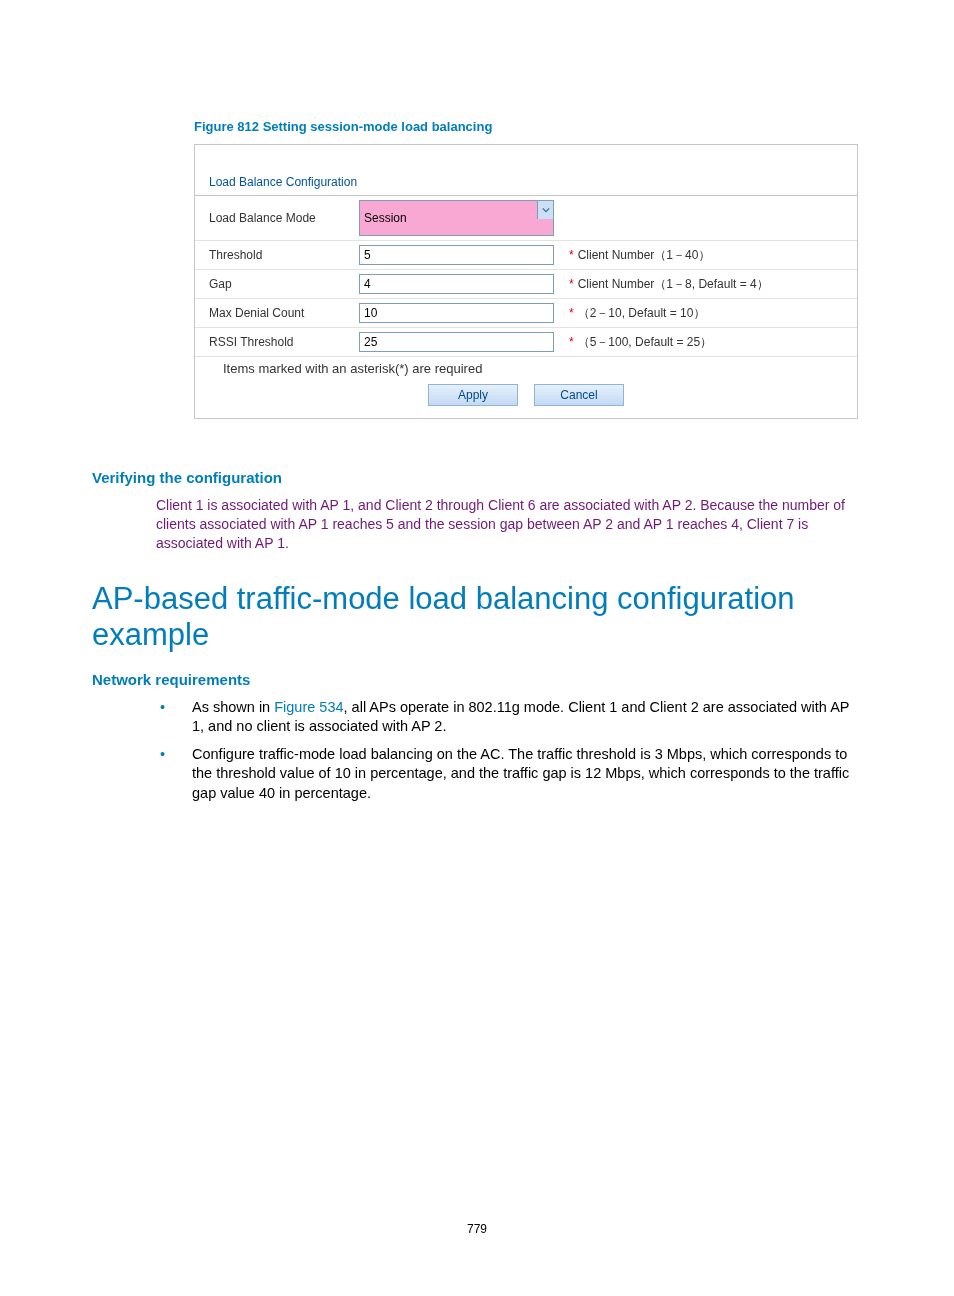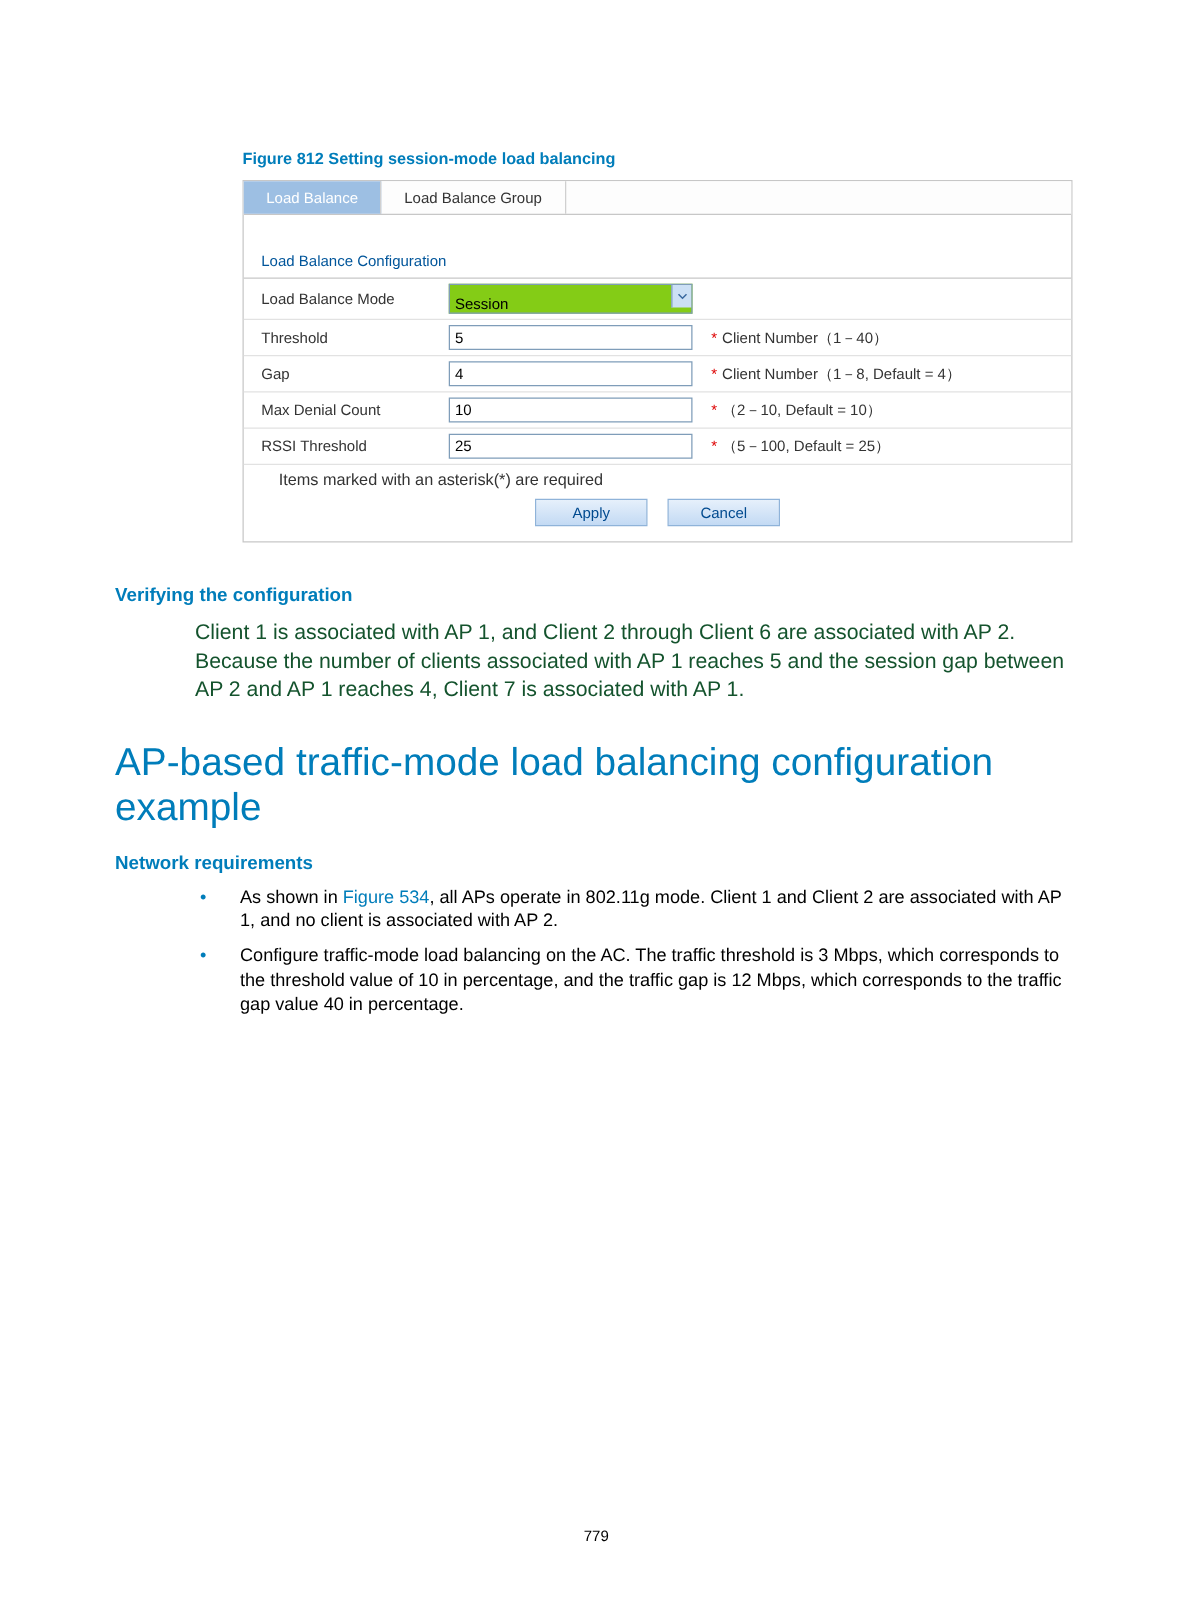--- a/index.html
+++ b/index.html
@@ -72,27 +72,27 @@
   }
   .text-input {
     width: 195px;
     height: 20px;
     border: 1px solid #7f9db9;
     padding: 1px 4px;
     font-size: 12px;
   }
   .select-wrap {
     width: 195px;
-    height: 24px;
+    height: 36px;
     border: 1px solid #7f9db9;
     display: flex;
-    align-items: flex-end;
+    align-items: center;
     padding-left: 4px;
     position: relative;
-    background: #84cc16;
+    background: #f9a8d4;
   }
   .select-arrow {
     position: absolute;
     right: 0; top: 0;
     width: 16px; height: 18px;
     background: #cce0f5;
     border-left: 1px solid #7f9db9;
     display: flex; align-items: center; justify-content: center;
   }
   .select-arrow svg { width: 8px; height: 8px; }
@@ -122,28 +122,28 @@
     font-size: 12px;
     display: flex;
     align-items: center;
     justify-content: center;
     cursor: pointer;
   }
   .h3 {
     color: #007dba;
     font-weight: bold;
     font-size: 15px;
-    margin-top: 34px;
+    margin-top: 50px;
     margin-bottom: 10px;
   }
   .body-text {
     margin-left: 64px;
-    font-size: 17px;
+    font-size: 14px;
     line-height: 1.35;
-    color: #14532d;
+    color: #701a75;
   }
   .h2 {
     color: #007dba;
     font-size: 31px;
     font-weight: normal;
     margin-top: 28px;
     margin-bottom: 18px;
     font-family: "Segoe UI Light", "Arial Narrow", Arial, sans-serif;
   }
   .bullet-list {
@@ -174,24 +174,20 @@
   }
 </style>
 </head>
 <body>
 
 <div class="page">
 
   <div class="fig-caption">Figure 812 Setting session-mode load balancing</div>
 
   <div class="screenshot-panel">
-    <div class="tab-row">
-      <div class="tab active">Load Balance</div>
-      <div class="tab">Load Balance Group</div>
-    </div>
 
     <div class="panel-body">
       <div class="section-title">Load Balance Configuration</div>
 
       <div class="form-row">
         <div class="form-label">Load Balance Mode</div>
         <div class="form-field">
           <div class="select-wrap">
             <span>Session</span>
             <span class="select-arrow">

